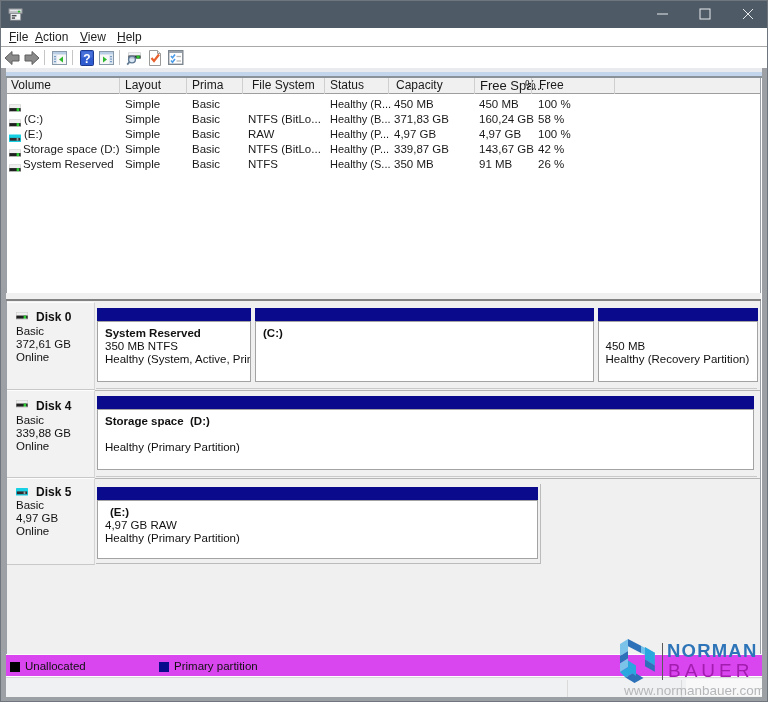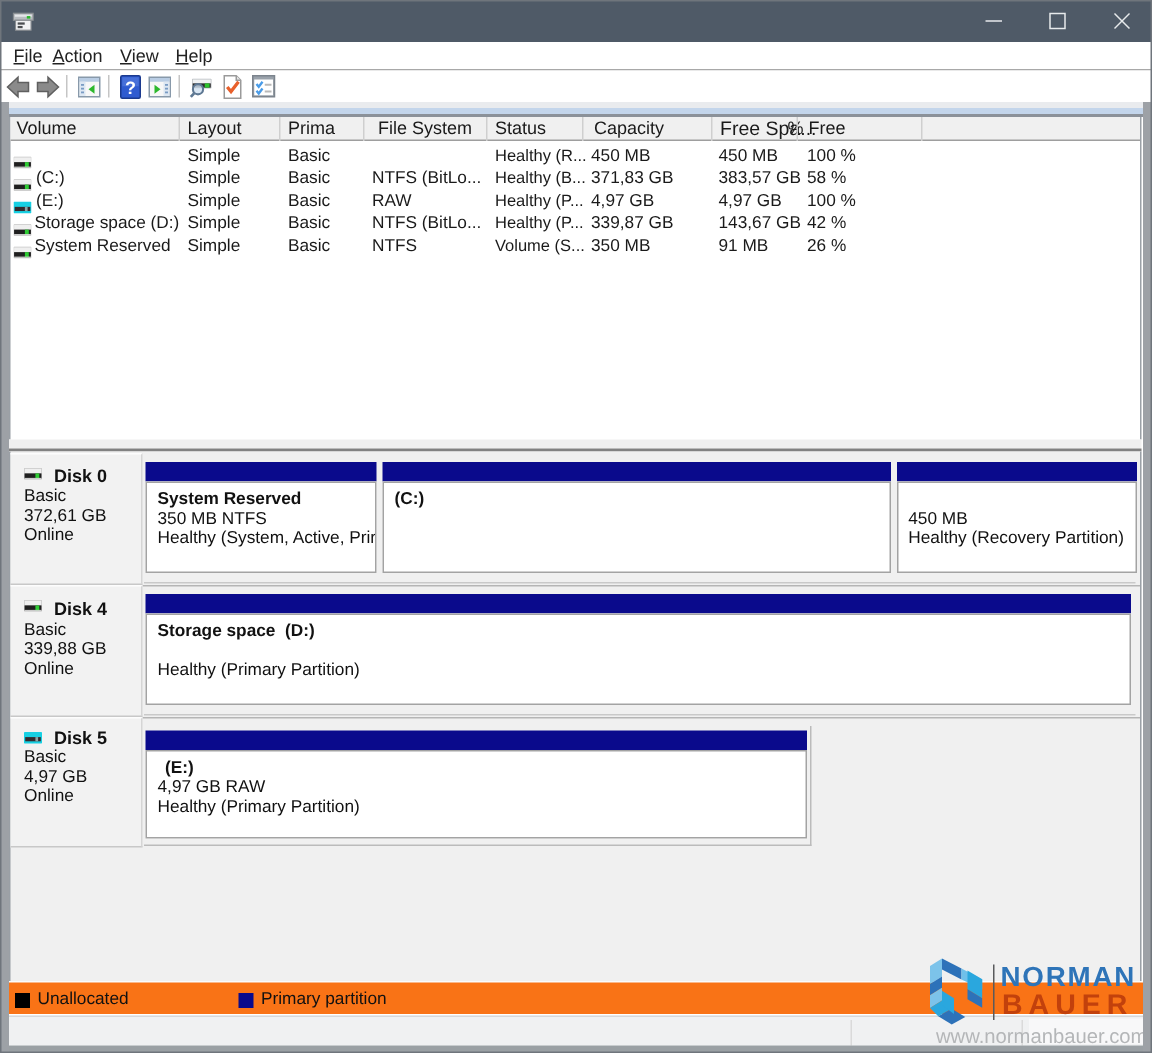--- a/index.html
+++ b/index.html
@@ -45,21 +45,21 @@
   .disklabel { position:absolute; left:0; background:#f2f2f2; border-right:1px solid #d5d5d5; border-bottom:1px solid #c8c8c8; border-top:1px solid #fdfdfd; width:88px; height:87px; }
   .dl-title { position:absolute; left:29px; font-weight:bold; font-size:12px; color:#111; }
   .dl-line { position:absolute; left:9px; font-size:11.5px; color:#111; }
 
 
   .pblock-bar { position:absolute; background:#0a0a8c; }
   .pblock-box { position:absolute; background:#fff; border:1px solid #a3a3a3; overflow:hidden; }
   .pb-l { position:absolute; left:7px; white-space:nowrap; font-size:11.5px; color:#111; }
 
   
-  .legend { position:absolute; left:1px; top:654px; width:766px; height:22px; background:#f97316; border-top:1px solid #fbfbfb; }
+  .legend { position:absolute; left:1px; top:654px; width:766px; height:22px; background:#d946ef; border-top:1px solid #fbfbfb; }
   .statusbar { position:absolute; left:1px; top:677px; width:766px; height:20px; background:#f0f1f2; border-top:1px solid #d8d8d8; }
   .bottomband { position:absolute; left:0; top:697px; width:768px; height:5px; background:#9aa0a4; }
 
   .lsq { position:absolute; top:7px; width:10px; height:10px; }
   .ltx { position:absolute; top:0; height:22px; line-height:23px; font-size:11.5px; color:#111; }
 
   .winborder { position:absolute; left:0; top:0; width:768px; height:702px; border:1px solid #6f757c; pointer-events:none; }
 </style>
 </head>
 <body>
@@ -198,21 +198,21 @@
             <rect x="0.4" y="3.6" width="11.2" height="3.4" fill="#1f1f1f"></rect>
             <rect x="7.6" y="3.6" width="2.6" height="3.4" fill="#2ecb34"></rect>
             <rect x="0.4" y="6.6" width="11.2" height="0.6" fill="#e2e2e2"></rect>
           </svg>
         <span class="c" style="left:17px">(C:)</span>
         <span class="c" style="left:118px">Simple</span>
           <span class="c" style="left:185px">Basic</span>
         <span class="c" style="left:241px">NTFS (BitLo...</span>
         <span class="c" style="left:323px;font-size:11px">Healthy (B...</span>
           <span class="c" style="left:387px">371,83 GB</span>
-        <span class="c" style="left:472px">383,57 GB</span>
+        <span class="c" style="left:472px">160,24 GB</span>
           <span class="c" style="left:531px">58 %</span>
       </div>
       <div class="row" style="top:48.5px">
         <svg class="c" style="left:1.5px;top:4px" width="12" height="8" viewBox="0 0 12 8">
             <rect x="0" y="0" width="12" height="7.6" rx="0.5" fill="#17d0e3"></rect>
             <rect x="0.8" y="3.4" width="10.4" height="2.8" fill="#342a2d"></rect>
             <rect x="7.6" y="3.4" width="1.8" height="2.8" fill="#8fa2a4"></rect>
           </svg>
         <span class="c" style="left:17px">(E:)</span>
         <span class="c" style="left:118px">Simple</span>
@@ -245,21 +245,21 @@
             <rect x="0" y="0" width="12" height="7.6" rx="0.5" fill="#bdbdbd"></rect>
             <rect x="0.4" y="0.4" width="11.2" height="3.2" fill="#efefef"></rect>
             <rect x="0.4" y="3.6" width="11.2" height="3.4" fill="#1f1f1f"></rect>
             <rect x="7.6" y="3.6" width="2.6" height="3.4" fill="#2ecb34"></rect>
             <rect x="0.4" y="6.6" width="11.2" height="0.6" fill="#e2e2e2"></rect>
           </svg>
         <span class="c" style="left:16px">System Reserved</span>
         <span class="c" style="left:118px">Simple</span>
           <span class="c" style="left:185px">Basic</span>
         <span class="c" style="left:241px">NTFS</span>
-        <span class="c" style="left:323px;font-size:11px">Volume (S...</span>
+        <span class="c" style="left:323px;font-size:11px">Healthy (S...</span>
           <span class="c" style="left:387px">350 MB</span>
         <span class="c" style="left:472px">91 MB</span>
           <span class="c" style="left:531px">26 %</span>
       </div>
     </div>
   </div>
 
   <div class="split1"></div>
   <div class="splitline"></div>
 
@@ -361,19 +361,19 @@
     <polygon points="0,34 8,29 14.5,34.5 5.5,39.5" fill="#2aa7de"></polygon>
     <polygon points="5.5,39.5 14.5,34.5 23.5,40 14.5,45" fill="#2d72b9"></polygon>
     <polygon points="8,1 21,7.7 21,15 8,8.3" fill="#2d72b9"></polygon>
     <polygon points="21,7.7 34.8,14.8 34.8,21.5 21,15" fill="#6fc0ea"></polygon>
     <polygon points="25,9 34.8,14.8 34.8,27.5 25,21.5" fill="#2aa7de"></polygon>
     <polygon points="25,21.5 34.8,27.5 34.8,33.8 25,28.2" fill="#2d72b9"></polygon>
     <polygon points="8,22.5 16,27.5 16,38 8,32" fill="#2aa7de"></polygon>
   </svg>
   <div class="abs" style="left:661.5px;top:643px;width:1.5px;height:37px;background:#595a5c"></div>
   <div class="abs" style="left:667px;top:642px;font-size:18.5px;font-weight:bold;color:#2e74b8;letter-spacing:1.2px;line-height:17px">NORMAN</div>
-  <div class="abs" style="left:668px;top:661.5px;font-size:19px;font-weight:bold;color:#c2410c;letter-spacing:4px;line-height:18px">BAUER</div>
+  <div class="abs" style="left:668px;top:661.5px;font-size:19px;font-weight:normal;color:#a21caf;letter-spacing:4px;line-height:18px">BAUER</div>
   <div class="abs" style="right:3px;top:683px;font-size:13.5px;color:#b4b6b8;">www.normanbauer.com</div>
 
   <div class="sidebands"></div>
   <div class="sidebandr"></div>
   <div class="winborder"></div>
 </div>
 
 </body></html>

